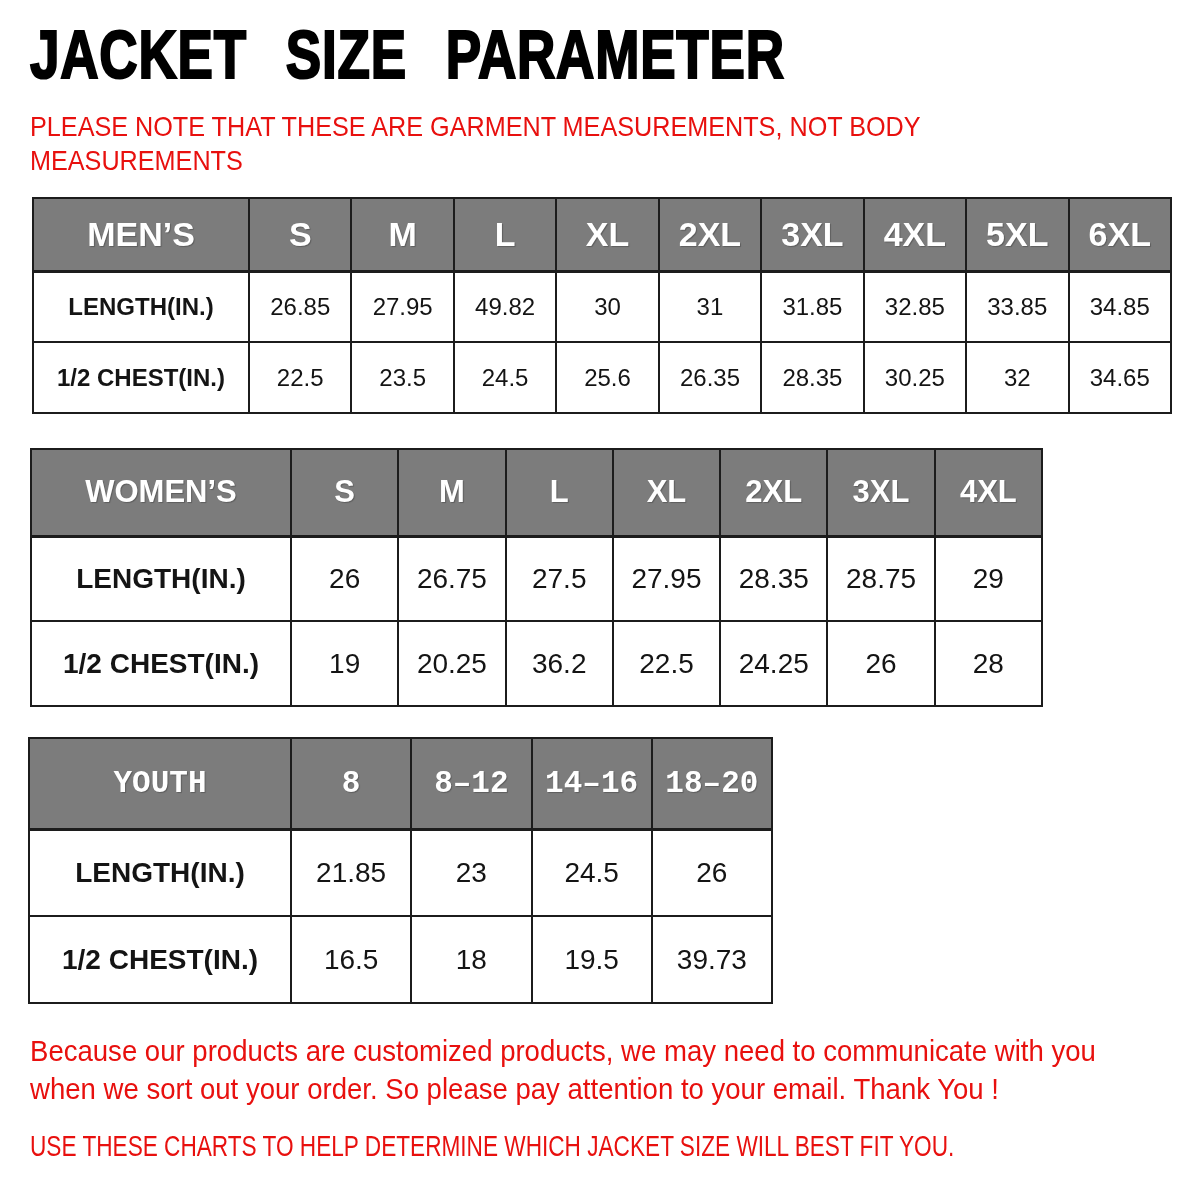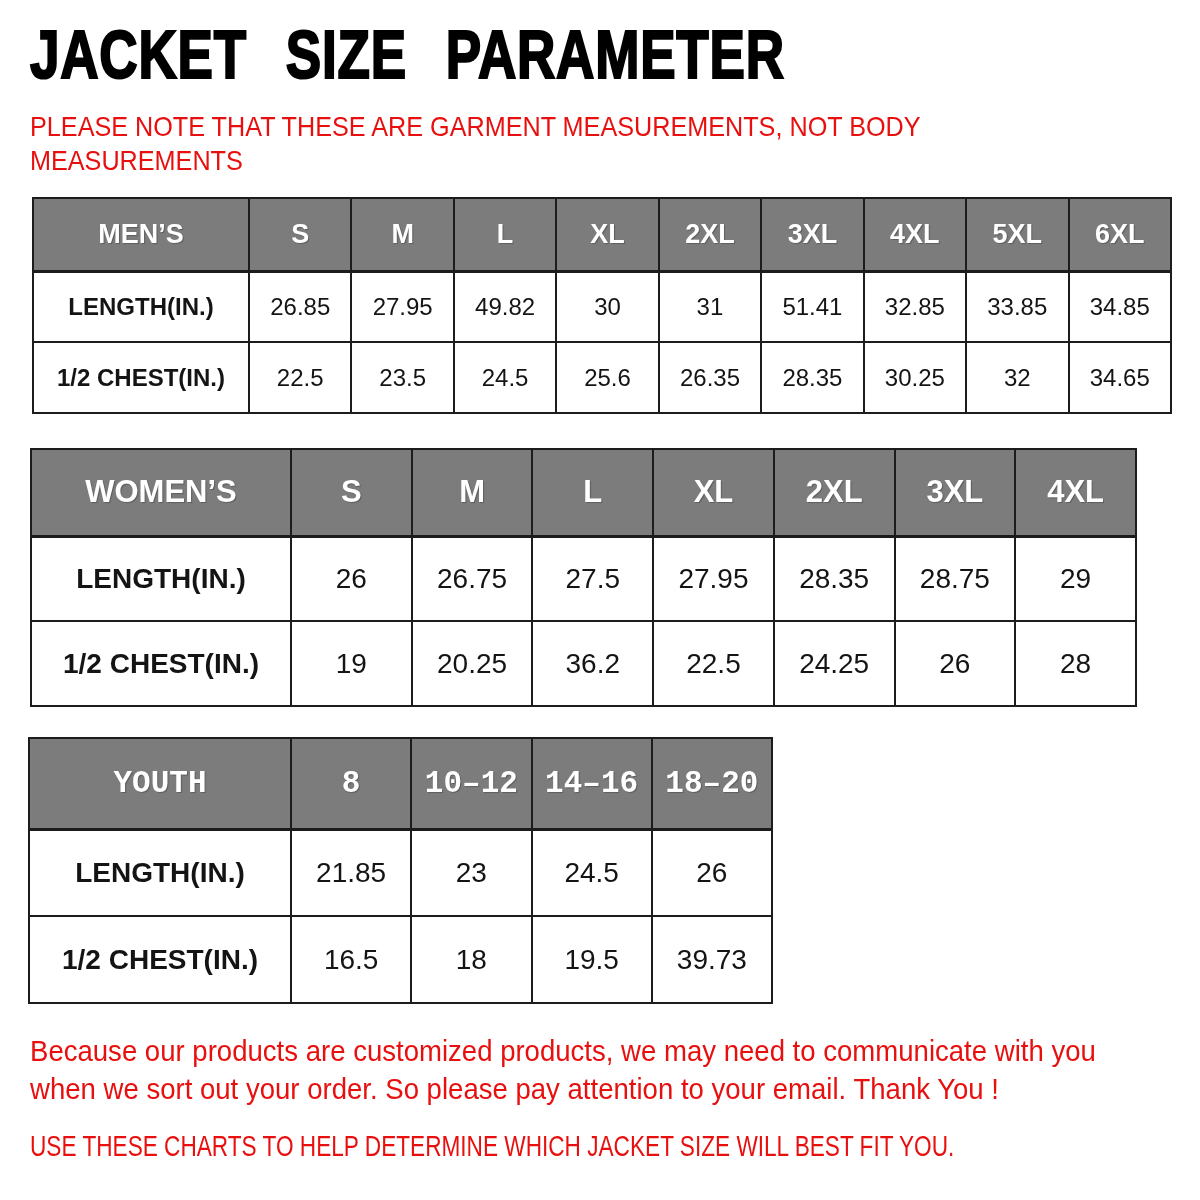--- a/index.html
+++ b/index.html
@@ -51,25 +51,25 @@
   table.sizetable tr.head td {
     background: var(--header-gray);
     color: #ffffff;
     font-weight: 700;
     border-bottom: 3px solid var(--border-black);
     text-shadow: 1px 1px 1px rgba(0,0,0,0.25);
   }
   table.sizetable td.rowlabel { font-weight: 700; }
 
   #mens  { left: 32px; top: 197px; width: 1140px; font-size: 24px; }
-  #mens  tr.head { height: 73px; font-size: 27px; }
+  #mens  tr.head { height: 73px; font-size: 34px; }
   #mens  tr.data { height: 71px; }
   #mens  col.c0 { width: 216px; }
 
-  #womens { left: 30px; top: 448px; width: 1107px; font-size: 28px; padding-left: 12px; }
+  #womens { left: 30px; top: 448px; width: 1013px; font-size: 28px; padding-left: 12px; }
   #womens tr.head { height: 87px; font-size: 31px; }
   #womens tr.data { height: 85px; }
   #womens col.c0 { width: 260px; }
 
   #youth { left: 28px; top: 737px; width: 745px; font-size: 28px; }
   #youth tr.head { height: 91px; font-size: 31px; font-family: Liberation Mono, monospace; }
   #youth tr.data { height: 87px; }
   #youth col.c0 { width: 262px; }
 
   .footer-para {
@@ -121,21 +121,21 @@
     <td>5XL</td>
     <td>6XL</td>
   </tr>
   <tr class="data">
     <td class="rowlabel">LENGTH(IN.)</td>
     <td>26.85</td>
     <td>27.95</td>
     <td>49.82</td>
     <td>30</td>
     <td>31</td>
-    <td>51.41</td>
+    <td>31.85</td>
     <td>32.85</td>
     <td>33.85</td>
     <td>34.85</td>
   </tr>
   <tr class="data">
     <td class="rowlabel">1/2 CHEST(IN.)</td>
     <td>22.5</td>
     <td>23.5</td>
     <td>24.5</td>
     <td>25.6</td>
@@ -198,21 +198,21 @@
       <col class="c0">
       <col>
       <col>
       <col>
       <col>
     </colgroup>
   <tbody>
       <tr class="head">
     <td>YOUTH</td>
     <td>8</td>
-    <td>10–12</td>
+    <td>8–12</td>
     <td>14–16</td>
     <td>18–20</td>
   </tr>
   <tr class="data">
     <td class="rowlabel">LENGTH(IN.)</td>
     <td>21.85</td>
     <td>23</td>
     <td>24.5</td>
     <td>26</td>
   </tr>

